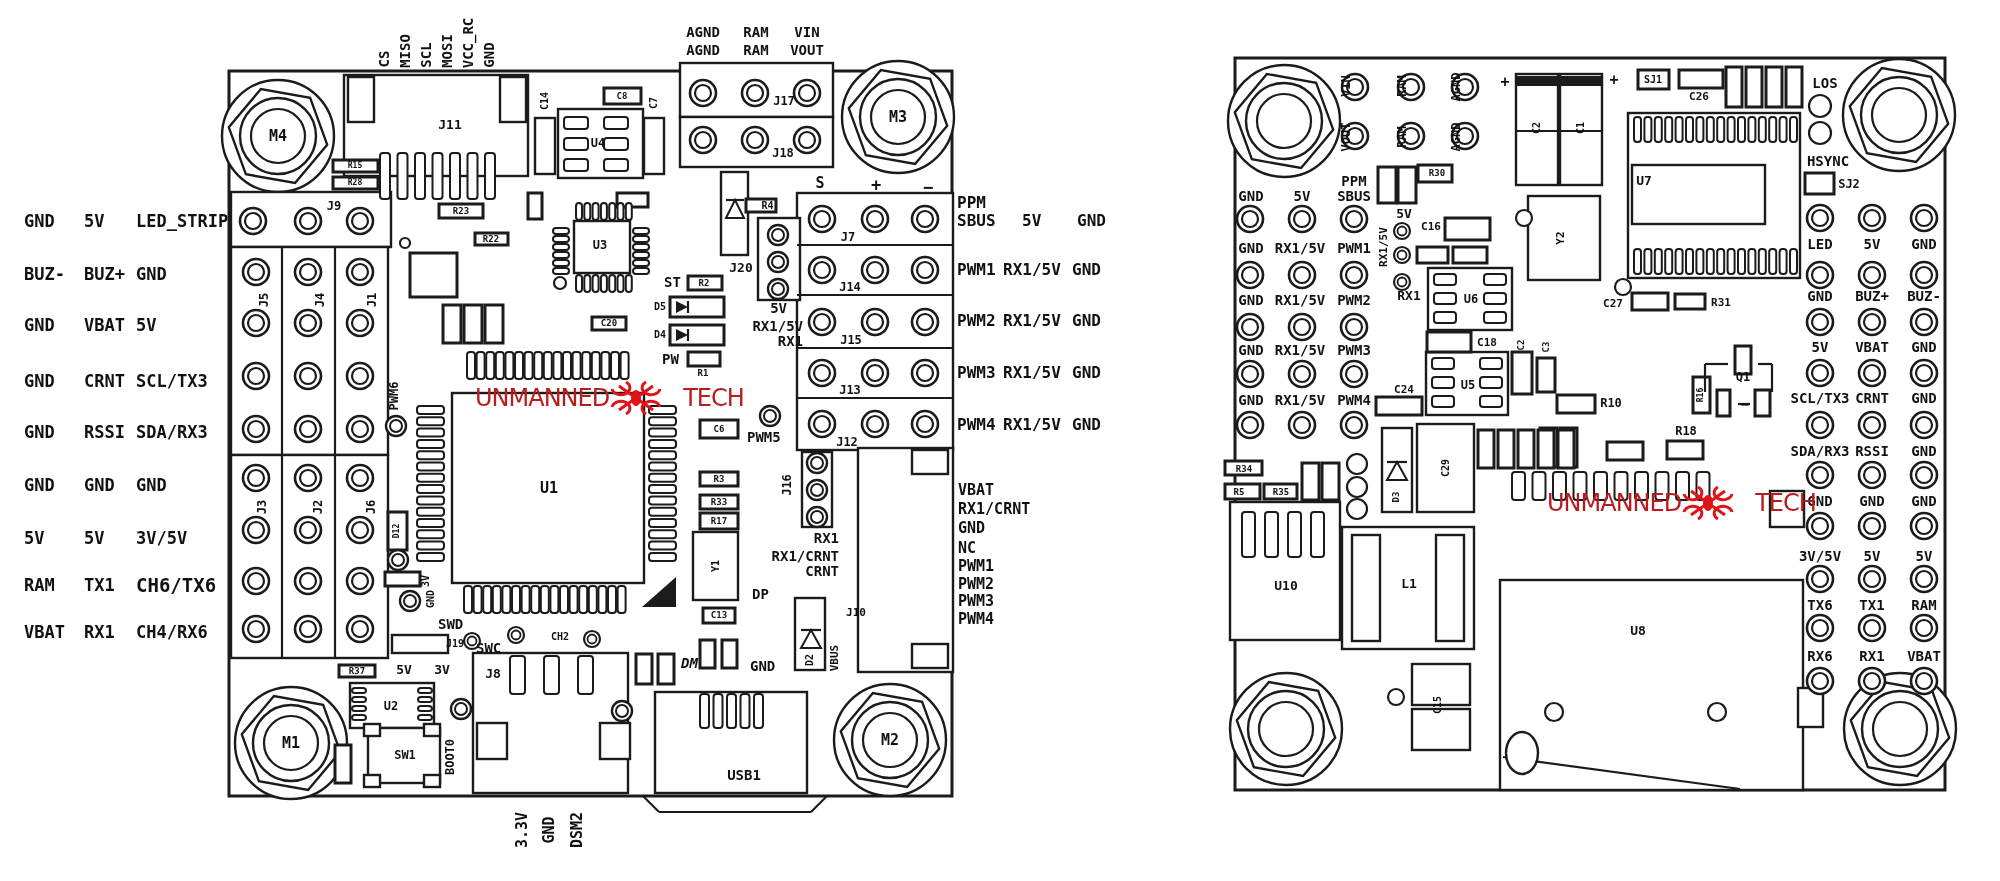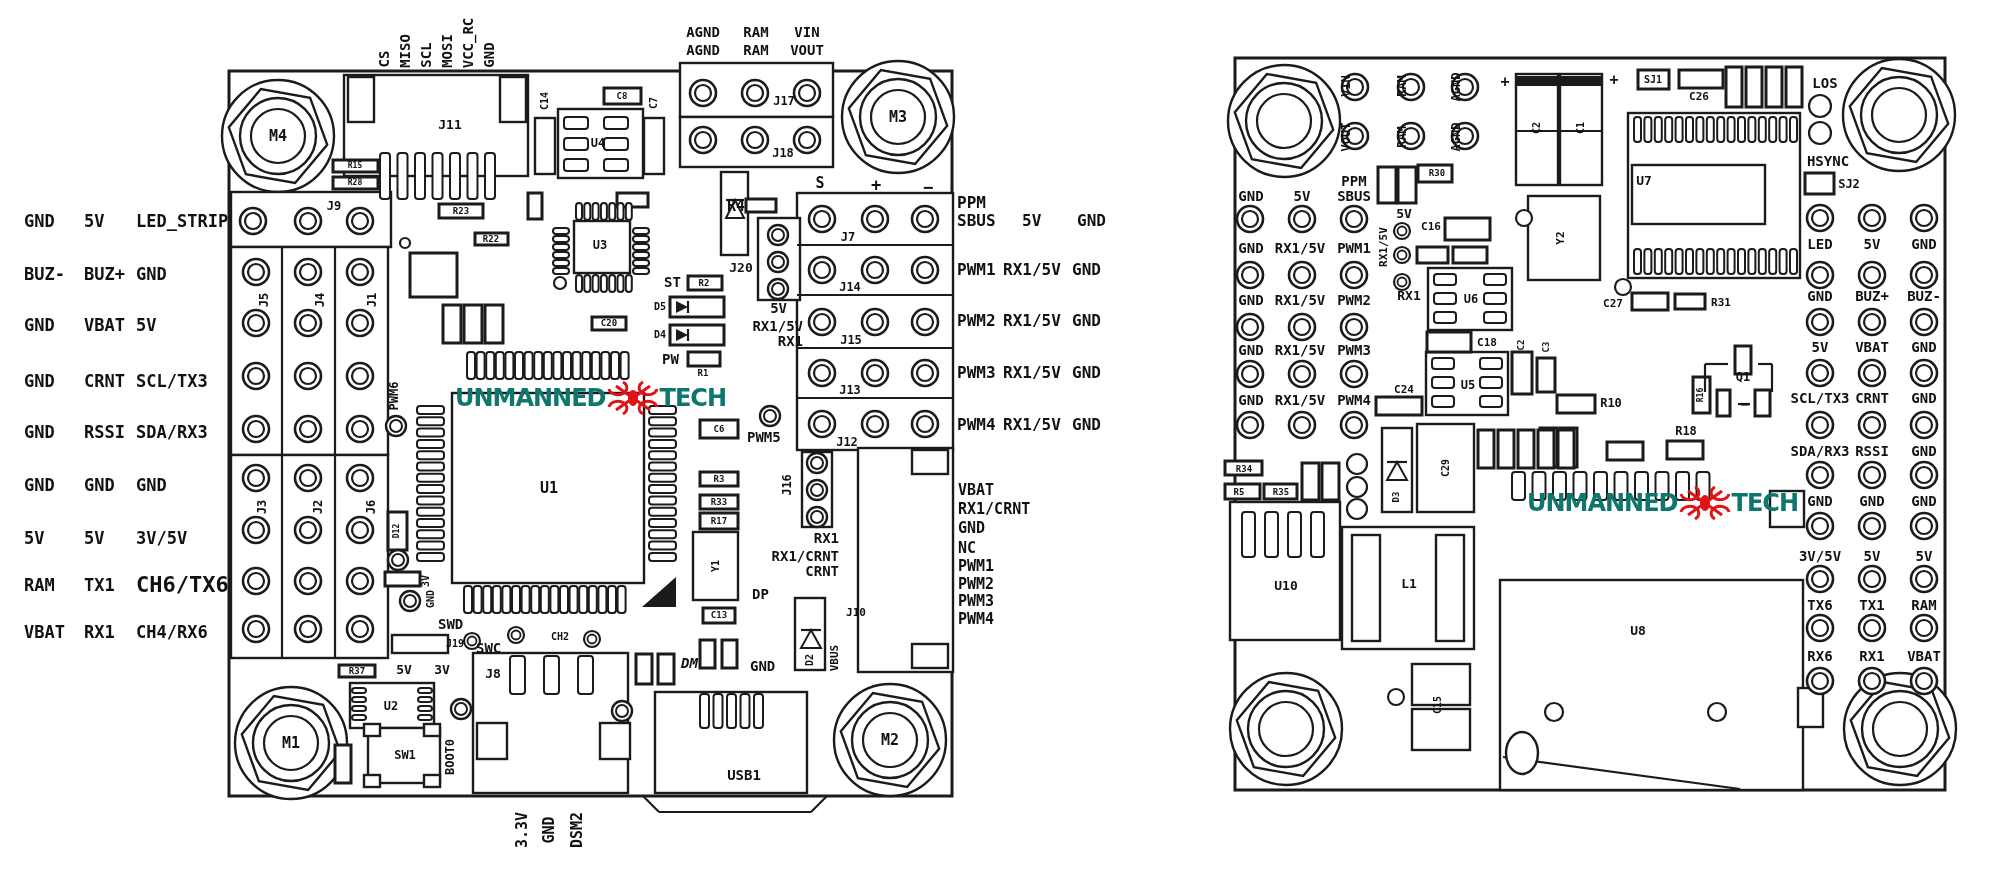--- a/index.html
+++ b/index.html
@@ -6,22 +6,22 @@
   #stage{position:relative;width:2000px;height:881px;background:#fff;overflow:hidden;
          font-family:"DejaVu Sans Mono",monospace;}
   #pcb{position:absolute;left:0;top:0;z-index:1;}
   #labels{position:absolute;left:0;top:0;width:2000px;height:881px;z-index:3;pointer-events:none;}
   .lbl{position:absolute;transform:translate(-50%,-50%);font-weight:bold;color:#111;
        white-space:pre;line-height:1;font-size:15px;}
   .lbl.al{transform:translate(0,-50%);}
   .lbl.ar{transform:translate(-100%,-50%);}
   .lbl.v{transform:translate(-50%,-50%) rotate(-90deg);}
   .logo{position:absolute;display:flex;align-items:center;z-index:4;gap:1px;}
-  .logo span{font-family:"DejaVu Sans",sans-serif;font-weight:bold;font-size:24px;
-             letter-spacing:-1px;color:#0f766e;}
+  .logo span{font-family:"DejaVu Sans",sans-serif;font-weight:normal;font-size:24px;
+             letter-spacing:-1px;color:#b91c1c;margin-left:20px;}
 </style>
 </head>
 <body>
 
 <div id="stage">
 
   <svg id="pcb" width="2000" height="881" viewBox="0 0 2000 881">
     <defs>
       <g id="padL">
           <circle r="13" fill="#fff" stroke="#1b1b1b" stroke-width="2.6"></circle>
@@ -562,21 +562,21 @@
       <span class="lbl al" style="left: 84px; top: 432px; font-size: 17px;">RSSI</span>
       <span class="lbl al" style="left: 136px; top: 432px; font-size: 17px;">SDA/RX3</span>
       <span class="lbl al" style="left: 24px; top: 485px; font-size: 17px;">GND</span>
       <span class="lbl al" style="left: 84px; top: 485px; font-size: 17px;">GND</span>
       <span class="lbl al" style="left: 136px; top: 485px; font-size: 17px;">GND</span>
       <span class="lbl al" style="left: 24px; top: 538px; font-size: 17px;">5V</span>
       <span class="lbl al" style="left: 84px; top: 538px; font-size: 17px;">5V</span>
       <span class="lbl al" style="left: 136px; top: 538px; font-size: 17px;">3V/5V</span>
       <span class="lbl al" style="left: 24px; top: 585px; font-size: 17px;">RAM</span>
       <span class="lbl al" style="left: 84px; top: 585px; font-size: 17px;">TX1</span>
-      <span class="lbl al" style="left: 136px; top: 585px; font-size: 22px;">CH6/TX6</span>
+      <span class="lbl al" style="left: 136px; top: 585px; font-size: 19px;">CH6/TX6</span>
       <span class="lbl al" style="left: 24px; top: 632px; font-size: 17px;">VBAT</span>
       <span class="lbl al" style="left: 84px; top: 632px; font-size: 17px;">RX1</span>
       <span class="lbl al" style="left: 136px; top: 632px; font-size: 17px;">CH4/RX6</span>
       <span class="lbl v" style="left: 384px; top: 59px; font-size: 14px;">CS</span>
       <span class="lbl v" style="left: 405px; top: 51px; font-size: 14px;">MISO</span>
       <span class="lbl v" style="left: 426px; top: 55px; font-size: 14px;">SCL</span>
       <span class="lbl v" style="left: 447px; top: 51px; font-size: 14px;">MOSI</span>
       <span class="lbl v" style="left: 468px; top: 43px; font-size: 14px;">VCC_RC</span>
       <span class="lbl v" style="left: 489px; top: 55px; font-size: 14px;">GND</span>
       <span class="lbl" style="left: 703px; top: 32px; font-size: 14px;">AGND</span>
@@ -680,21 +680,21 @@
       <span class="lbl" style="left: 703px; top: 359px; font-size: 9px; margin-top: 14px;">R1</span>
       <span class="lbl" style="left: 609px; top: 323px; font-size: 9px;">C20</span>
       <span class="lbl" style="left: 719px; top: 429px; font-size: 9px;">C6</span>
       <span class="lbl" style="left: 719px; top: 479px; font-size: 9px;">R3</span>
       <span class="lbl" style="left: 719px; top: 502px; font-size: 9px;">R33</span>
       <span class="lbl" style="left: 719px; top: 521px; font-size: 9px;">R17</span>
       <span class="lbl" style="left: 357px; top: 671px; font-size: 9px;">R37</span>
       <span class="lbl" style="left: 355px; top: 166px; font-size: 8px;">R15</span>
       <span class="lbl" style="left: 355px; top: 183px; font-size: 8px;">R28</span>
       <span class="lbl" style="left: 622px; top: 96px; font-size: 9px;">C8</span>
-      <span class="lbl" style="left: 736px; top: 206px; font-size: 15px;">R4</span>
+      <span class="lbl" style="left: 760px; top: 206px; font-size: 10px; padding-left: 15px;">R4</span>
       <span class="lbl" style="left: 719px; top: 615px; font-size: 9px;">C13</span>
       <span class="lbl v" style="left: 1346px; top: 86px; font-size: 12px;">VIN</span>
       <span class="lbl v" style="left: 1402px; top: 86px; font-size: 12px;">RAM</span>
       <span class="lbl v" style="left: 1456px; top: 87px; font-size: 12px;">AGND</span>
       <span class="lbl v" style="left: 1346px; top: 137px; font-size: 12px;">VOUT</span>
       <span class="lbl v" style="left: 1402px; top: 137px; font-size: 12px;">RAM</span>
       <span class="lbl v" style="left: 1456px; top: 137px; font-size: 12px;">AGND</span>
       <span class="lbl" style="left: 1251px; top: 196px; font-size: 14px;">GND</span>
       <span class="lbl" style="left: 1302px; top: 196px; font-size: 14px;">5V</span>
       <span class="lbl" style="left: 1354px; top: 181px; font-size: 14px;">PPM</span>

